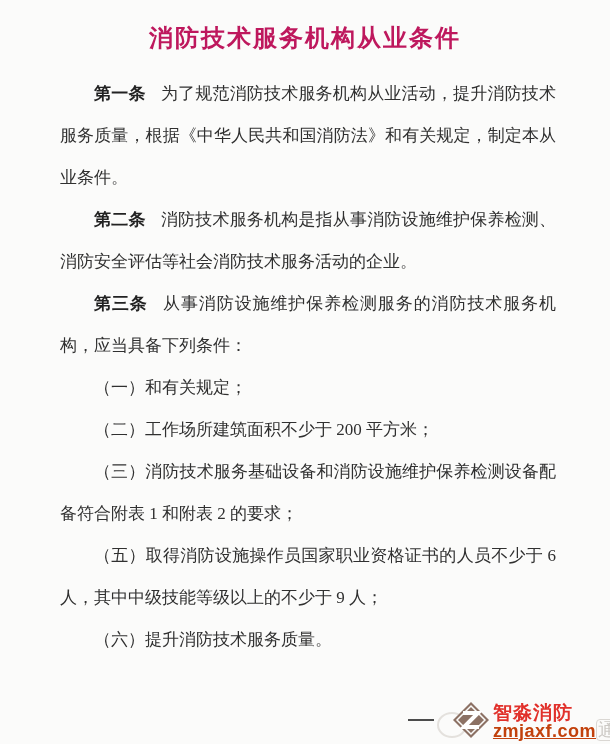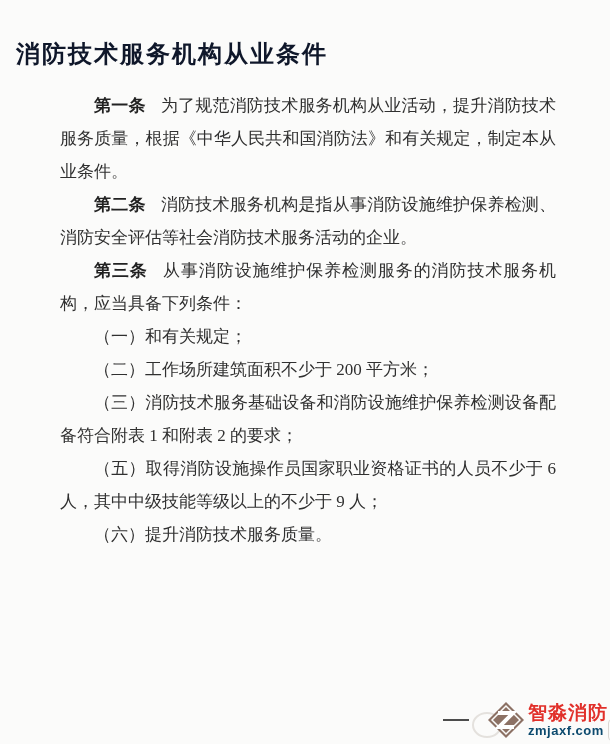--- a/index.html
+++ b/index.html
@@ -6,50 +6,51 @@
   .page {
     position: relative;
     width: 610px;
     height: 744px;
     margin: 0 auto;
     background: #fbfbfa;
     overflow: hidden;
     font-family: "Liberation Serif", "DejaVu Serif", serif;
   }
   .doc-title {
-    margin: 16px;
+    margin: 0;
     padding-top: 22px;
+    text-align: center;
     font-size: 24px;
     line-height: 32px;
     font-weight: bold;
     letter-spacing: 2px;
-    color: #0f172a;
+    color: #be185d;
   }
   .doc-body {
     margin: 19px 54px 0 60px;
     font-size: 17px;
-    line-height: 33px;
+    line-height: 42px;
     text-align: justify;
     color: #303030;
   }
   .para {
     margin: 0;
     text-indent: 2em;
   }
   .article-label {
     font-weight: bold;
     color: #222;
     margin-right: 0.9em;
   }
   .article-label:empty { display: none; margin: 0; }
 
   
   .watermark {
     position: absolute;
-    right: 2px;
+    right: 14px;
     bottom: 4px;
     display: flex;
     align-items: center;
     font-family: "Liberation Sans", "DejaVu Sans", sans-serif;
   }
   .wm-dash {
     width: 26px;
     height: 2px;
     background: #4c4c4c;
     margin-right: 3px;
@@ -66,25 +67,26 @@
   .wm-logo { width: 40px; height: 40px; flex: 0 0 auto; }
   .wm-text { display: flex; flex-direction: column; margin-left: 2px; position: relative; }
   .wm-brand {
     font-size: 19px;
     font-weight: bold;
     letter-spacing: 1px;
     line-height: 21px;
     color: #e1302a;
   }
   .wm-url {
-    font-size: 13px;
+    font-size: 18px;
     font-weight: bold;
     letter-spacing: 0.5px;
     line-height: 16px;
-    color: #0c4a6e;
+    color: #c2410c;
+    text-decoration: underline;
   }
   .wm-ghost-char {
     position: absolute;
     right: -22px;
     bottom: -2px;
     font-size: 18px;
     line-height: 20px;
     color: #ccc9c5;
     border: 1.5px solid #dad7d3;
     border-radius: 4px;

